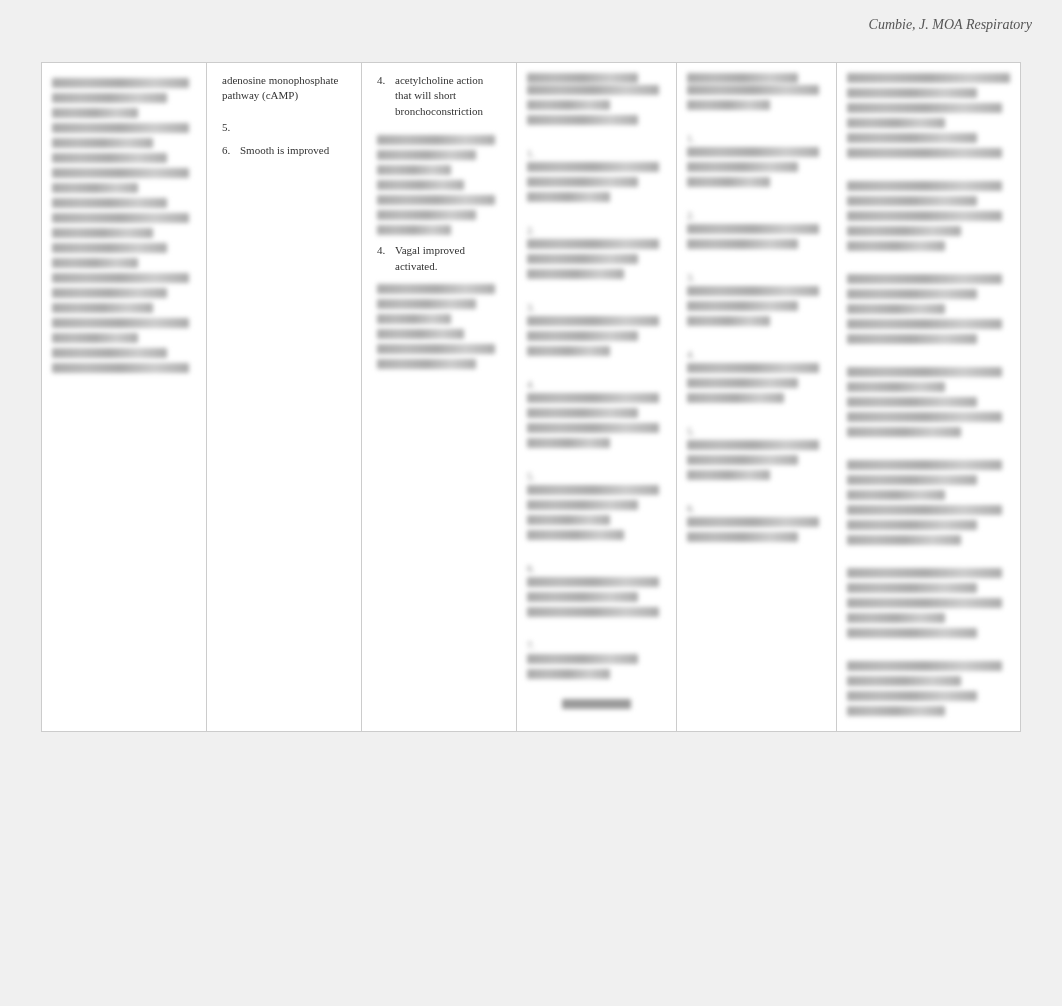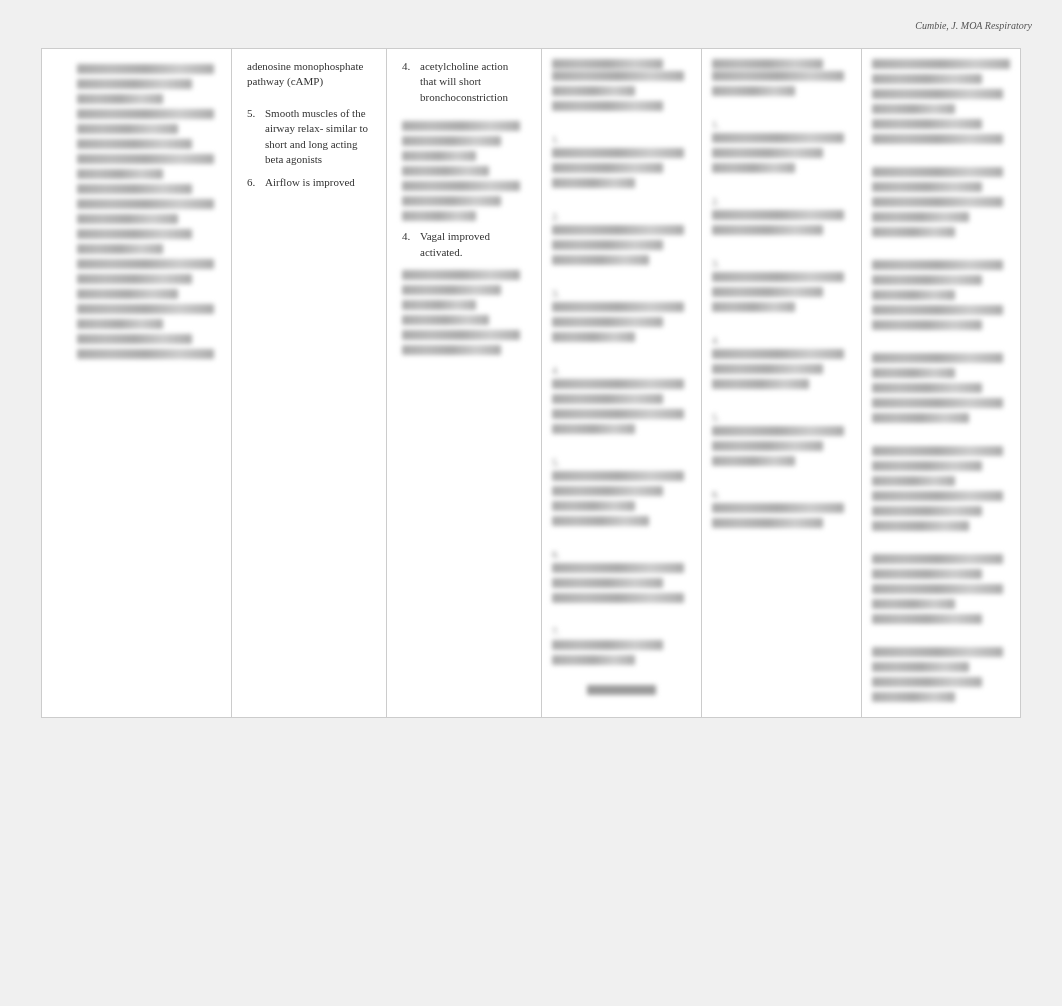--- a/index.html
+++ b/index.html
@@ -17,27 +17,26 @@
     }
 
     .header-area {
       width: 100%;
       padding: 15px 30px;
       text-align: right;
     }
 
     .page-container {
       width: 980px;
-      margin: 0 auto;
+      margin: 14px auto;
       background: white;
       border: 1px solid #ccc;
       min-height: 640px;
       display: flex;
       position: relative;
-      padding-left: 25px;
     }
 
     .left-column {
       width: 165px;
       min-height: 640px;
       border-right: 1px solid #ccc;
       padding: 10px;
       position: relative;
     }
 
@@ -98,21 +97,21 @@
     .list-text {
       font-size: 11px;
       line-height: 1.4;
     }
 
     .blurred-block {
       filter: blur(2px);
     }
 
     .header-title {
-      font-size: 10px;
+      font-size: 14px;
       color: #555;
       font-style: italic;
     }
 
     .blur-line {
       height: 10px;
       background: linear-gradient(to right, #aaa, #bbb, #aaa, #ccc, #aaa);
       margin-bottom: 5px;
       border-radius: 1px;
       filter: blur(1px);
@@ -180,26 +179,25 @@
   </div>
 
   <div class="middle-column">
 
     <div class="list-item" style="margin-bottom: 16px;">
       <span class="list-text">adenosine monophosphate pathway (cAMP)</span>
     </div>
 
     <div class="list-item-numbered">
       <span class="list-number">5.</span>
-      <span class="list-text">Smooth muscles of the airway relax- similar to short and long acting beta agonists</span>
     </div>
 
     <div class="list-item-numbered" style="margin-top: 8px;">
       <span class="list-number">6.</span>
-      <span class="list-text">Airflow is improved</span>
+      <span class="list-text">Smooth is improved</span>
     </div>
   </div>
 
   <div class="middle-right-column">
 
     <div class="list-item-numbered" style="margin-bottom: 16px;">
       <span class="list-number">4.</span>
       <span class="list-text">acetylcholine action that will short bronchoconstriction</span>
     </div>
 

